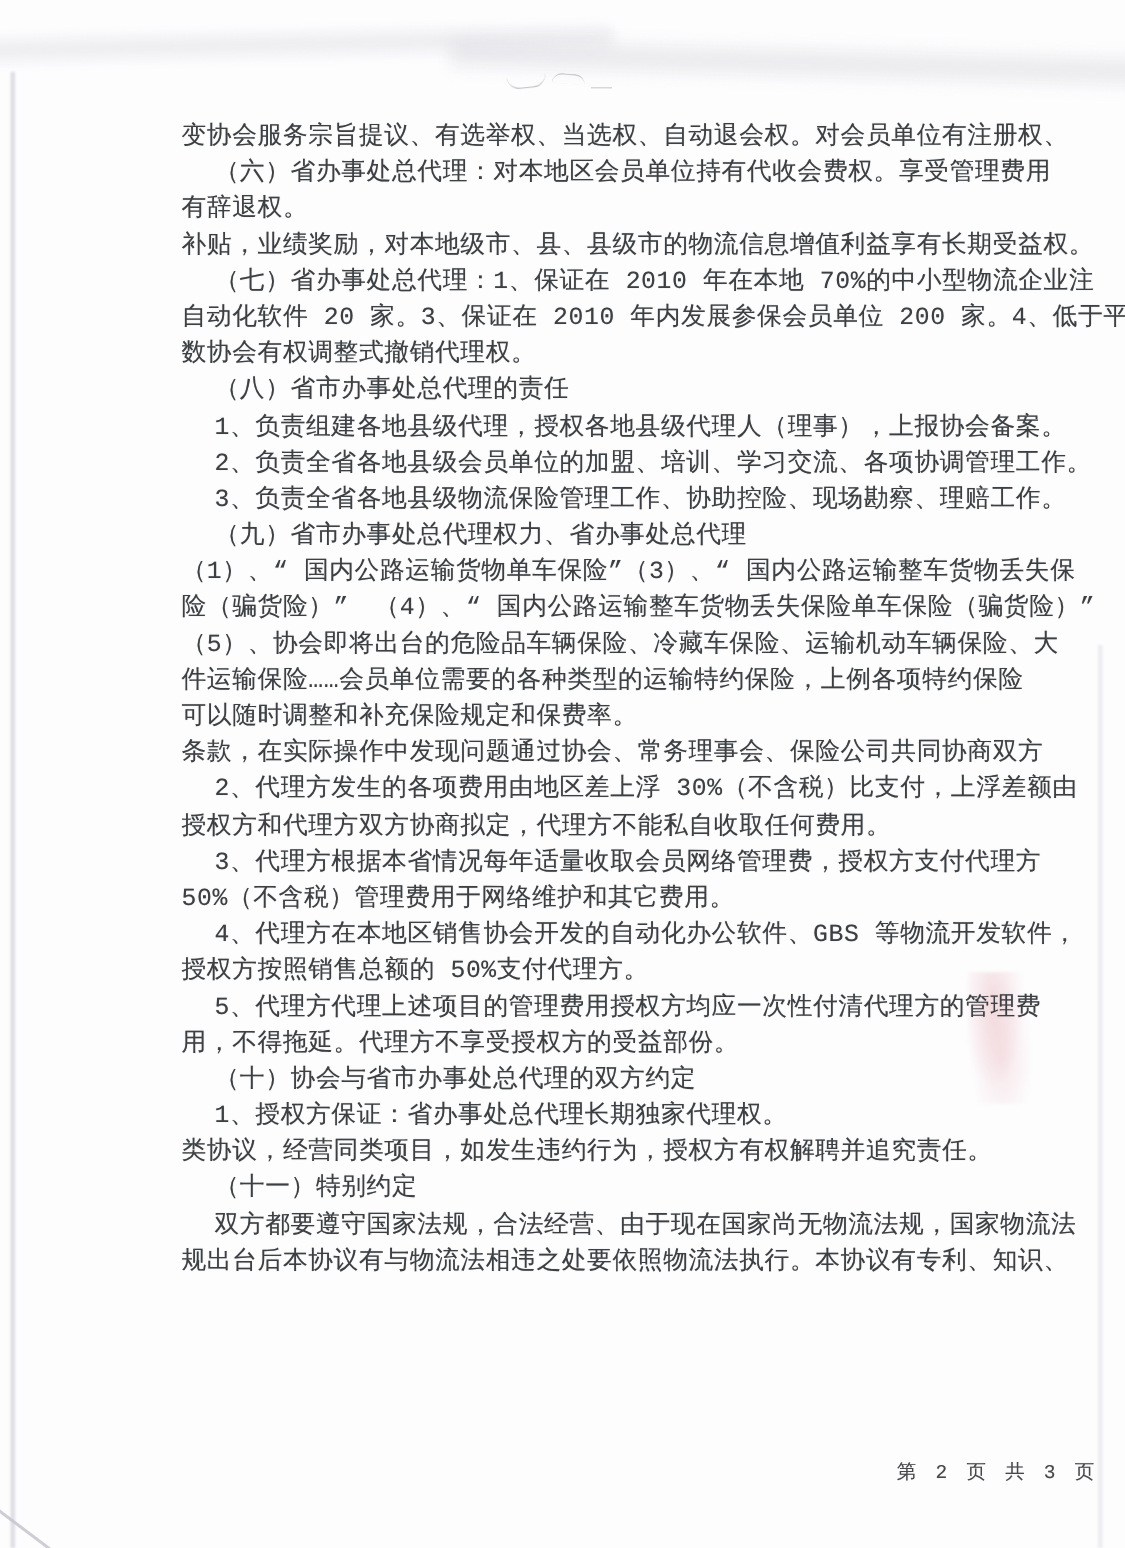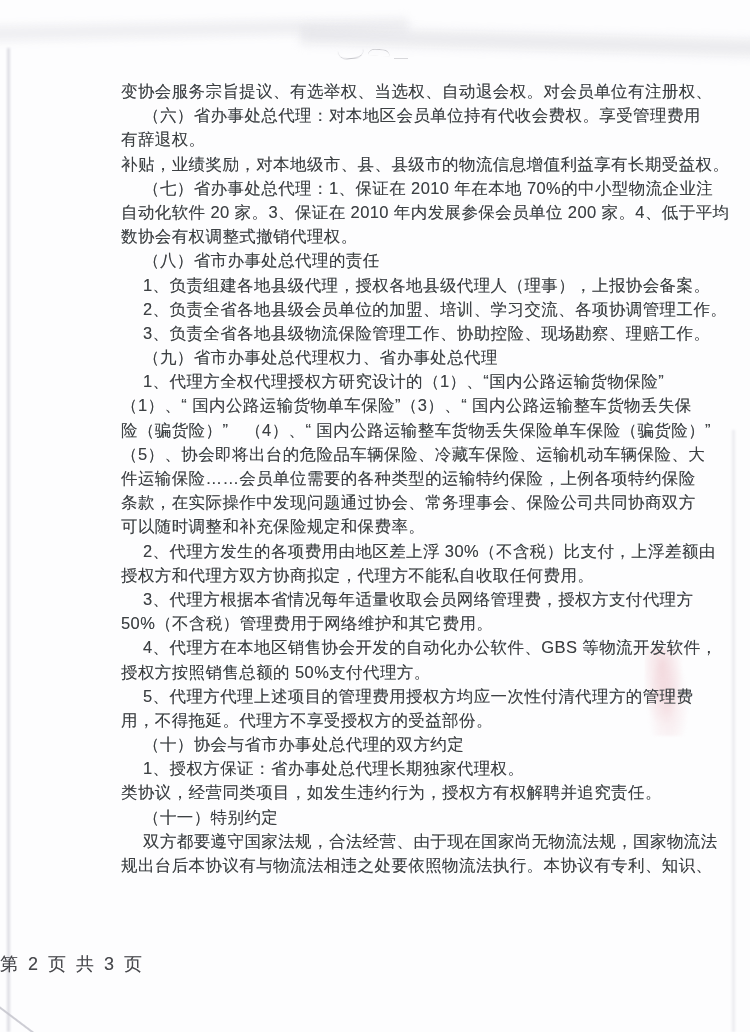--- a/index.html
+++ b/index.html
@@ -1,20 +1,20 @@
 <!DOCTYPE html>
 <html style="--ink: #3c4043; --paper: #fdfdfe; --footer-ink: #47484c;"><head>
 <meta charset="utf-8">
 <style>
   :root { --ink:#3c4043; --paper:#fdfdfe; --footer-ink:#47484c; }
   html,body { margin:0; padding:0; background:#ffffff; }
   .page {
     position:relative; width:750px; height:1032px;
     background:var(--paper); overflow:hidden;
-    font-family:Liberation Sans, sans-serif;
+    font-family:Liberation Mono, monospace;
   }
   
   .top-streak-a { position:absolute; left:-20px; top:22px; width:430px; height:15px;
     background:rgba(222,222,228,0.45); filter:blur(4px); transform:rotate(-1.2deg); border-radius:8px; }
   .top-streak-b { position:absolute; left:300px; top:33px; width:480px; height:18px;
     background:rgba(219,219,226,0.5); filter:blur(5px); transform:rotate(1.6deg); }
   .tilde1 { position:absolute; left:338px; top:50px; width:26px; height:8px;
     border-bottom:1.6px solid rgba(140,140,150,0.5); border-radius:0 0 12px 12px;
     transform:rotate(-6deg); filter:blur(0.4px); }
   .tilde2 { position:absolute; left:368px; top:49px; width:22px; height:6px;
@@ -34,22 +34,22 @@
     background:rgba(222,222,229,0.55); filter:blur(0.8px); }
   
   .text-block {
     position:absolute; left:121px; top:79px; width:610px;
     color:var(--ink); font-size:16.5px; line-height:24.2px; letter-spacing:0.4px;
     text-shadow:0 0 0.6px rgba(70,70,75,0.45);
   }
   .line { white-space:nowrap; height:24.2px; }
   .line.indent { text-indent:22px; }
   .footer {
-    position:absolute; top:952px; left:0; width:732px; text-align:left;
-    font-size:18px; letter-spacing:2.5px; color:var(--footer-ink);
+    position:absolute; top:972px; left:0; width:732px; text-align:right;
+    font-size:13px; letter-spacing:2.5px; color:var(--footer-ink);
     text-shadow:0 0 0.5px rgba(70,70,75,0.4);
   }
 </style>
 </head>
 <body>
 
 <div class="page">
   <div class="top-streak-a"></div>
   <div class="top-streak-b"></div>
   <div class="tilde1"></div>
@@ -66,27 +66,26 @@
       <div class="line">有辞退权。</div>
       <div class="line">补贴，业绩奖励，对本地级市、县、县级市的物流信息增值利益享有长期受益权。</div>
       <div class="line indent">（七）省办事处总代理：1、保证在 2010 年在本地 70%的中小型物流企业注</div>
       <div class="line">自动化软件 20 家。3、保证在 2010 年内发展参保会员单位 200 家。4、低于平均</div>
       <div class="line">数协会有权调整式撤销代理权。</div>
       <div class="line indent">（八）省市办事处总代理的责任</div>
       <div class="line indent">1、负责组建各地县级代理，授权各地县级代理人（理事），上报协会备案。</div>
       <div class="line indent">2、负责全省各地县级会员单位的加盟、培训、学习交流、各项协调管理工作。</div>
       <div class="line indent">3、负责全省各地县级物流保险管理工作、协助控险、现场勘察、理赔工作。</div>
       <div class="line indent">（九）省市办事处总代理权力、省办事处总代理</div>
-      <div class="line indent">1、代理方全权代理授权方研究设计的（1）、“国内公路运输货物保险”</div>
       <div class="line">（1）、“ 国内公路运输货物单车保险”（3）、“ 国内公路运输整车货物丢失保</div>
       <div class="line">险（骗货险）”　（4）、“ 国内公路运输整车货物丢失保险单车保险（骗货险）”</div>
       <div class="line">（5）、协会即将出台的危险品车辆保险、冷藏车保险、运输机动车辆保险、大</div>
       <div class="line">件运输保险……会员单位需要的各种类型的运输特约保险，上例各项特约保险</div>
+      <div class="line">可以随时调整和补充保险规定和保费率。</div>
       <div class="line">条款，在实际操作中发现问题通过协会、常务理事会、保险公司共同协商双方</div>
-      <div class="line">可以随时调整和补充保险规定和保费率。</div>
       <div class="line indent">2、代理方发生的各项费用由地区差上浮 30%（不含税）比支付，上浮差额由</div>
       <div class="line">授权方和代理方双方协商拟定，代理方不能私自收取任何费用。</div>
       <div class="line indent">3、代理方根据本省情况每年适量收取会员网络管理费，授权方支付代理方</div>
       <div class="line">50%（不含税）管理费用于网络维护和其它费用。</div>
       <div class="line indent">4、代理方在本地区销售协会开发的自动化办公软件、GBS 等物流开发软件，</div>
       <div class="line">授权方按照销售总额的 50%支付代理方。</div>
       <div class="line indent">5、代理方代理上述项目的管理费用授权方均应一次性付清代理方的管理费</div>
       <div class="line">用，不得拖延。代理方不享受授权方的受益部份。</div>
       <div class="line indent">（十）协会与省市办事处总代理的双方约定</div>
       <div class="line indent">1、授权方保证：省办事处总代理长期独家代理权。</div>

